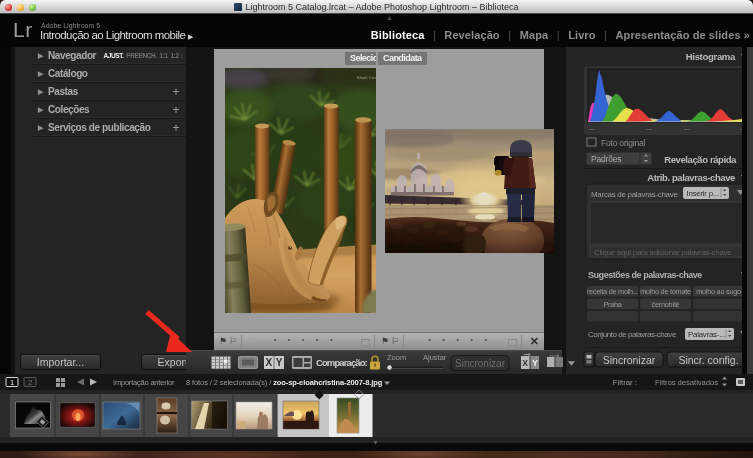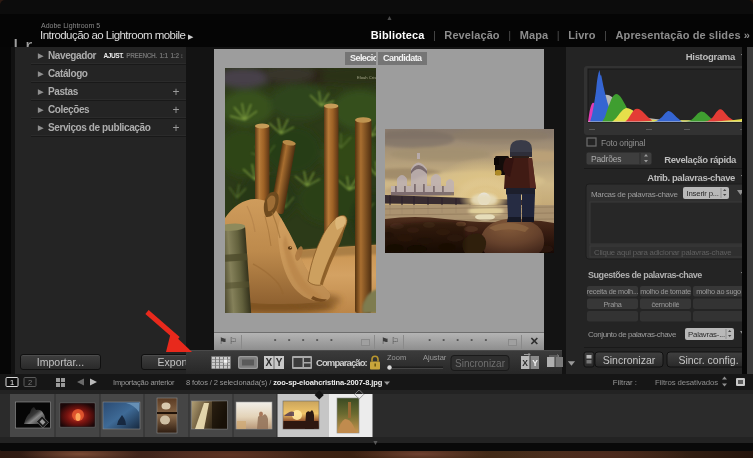--- a/index.html
+++ b/index.html
@@ -20,21 +20,21 @@
   border-bottom:1px solid #4a4a4a; border-radius:5px 5px 0 0; }
 .tl { position:absolute; top:4px; width:6.5px; height:6.5px; border-radius:50%; }
 .tl.r { left:5px;  background:radial-gradient(circle at 35% 30%, #f8a9a2, #d93b30 60%, #a31408); }
 .tl.y { left:17px; background:radial-gradient(circle at 35% 30%, #ffe9a8, #f2b43c 60%, #c77e10); }
 .tl.g { left:29px; background:radial-gradient(circle at 35% 30%, #d2f5a9, #6fc342 60%, #3d8a14); }
 #wtitle { position:absolute; top:2px; left:0; width:753px; text-align:center; font-size:9px; color:#2a2a2a; }
 #wicon { display:inline-block; width:8px; height:8px; background:linear-gradient(135deg,#2a4a6a,#15253a); border-radius:1px; vertical-align:-1px; margin-right:3px; }
 
 
 #header { position:absolute; left:0; top:14px; width:753px; height:33px; background:#050505; }
-#lrlogo { position:absolute; left:13px; top:20px; color:#9e9e9e; font-size:21px; font-weight:normal; letter-spacing:0.5px; }
+#lrlogo { position:absolute; left:13px; top:4px; color:#9e9e9e; font-size:21px; font-weight:normal; letter-spacing:0.5px; }
 #idsmall { position:absolute; left:41px; top:8px; color:#8a8a8a; font-size:7px; }
 #idbig { position:absolute; left:40px; top:15px; color:#dedede; font-size:11.5px; letter-spacing:-0.55px; }
 #idarrow { position:absolute; left:188px; top:19px; color:#cccccc; font-size:7px; }
 #topcollapse { position:absolute; left:386px; top:0px; color:#4a4a4a; font-size:7px; }
 #mnav { position:absolute; right:3px; top:15px; font-size:11px; letter-spacing:0.1px; white-space:nowrap; }
 #mnav b { color:#fdfdfd; font-weight:bold; }
 #mnav span.sep { color:#4d4d4d; padding:0 8.5px; }
 #mnav span.m { color:#8d8d8d; font-weight:bold;text-align:center; }
 
 
@@ -759,20 +759,26 @@
       </g>
 
       <rect x="316" y="1.5" width="6.5" height="6.5" fill="#141414" transform="rotate(45 319 4.8)"></rect>
       <rect x="356" y="1" width="6.5" height="6.5" fill="none" stroke="#8a8a8a" stroke-width="0.8" transform="rotate(45 359 4.2)"></rect>
     </svg>
   </div>
   <div id="bottombar">
         <span class="tri">▼</span>
       </div>
 
+  <div id="titlebar">
+    <div id="wtitle"><span id="wicon"></span>Lightroom 5 Catalog.lrcat – Adobe Photoshop Lightroom – Biblioteca</div>
+    <div class="tl r"></div>
+        <div class="tl y"></div>
+        <div class="tl g"></div>
+  </div>
  </div>
  <svg id="arrowsvg" width="753" height="458" viewBox="0 0 753 458">
    <g>
      <path d="M146,311 L183,343 L188,337 L198,355 L178,350 L183,344 Z" fill="none"></path>
      <line x1="147" y1="312" x2="178" y2="339" stroke="#e8291c" stroke-width="5"></line>
      <path d="M171,332 L192,352 L166,352 Z" fill="#e8291c" transform="rotate(0 180 345)"></path>
    </g>
  </svg>
 </div>
 

